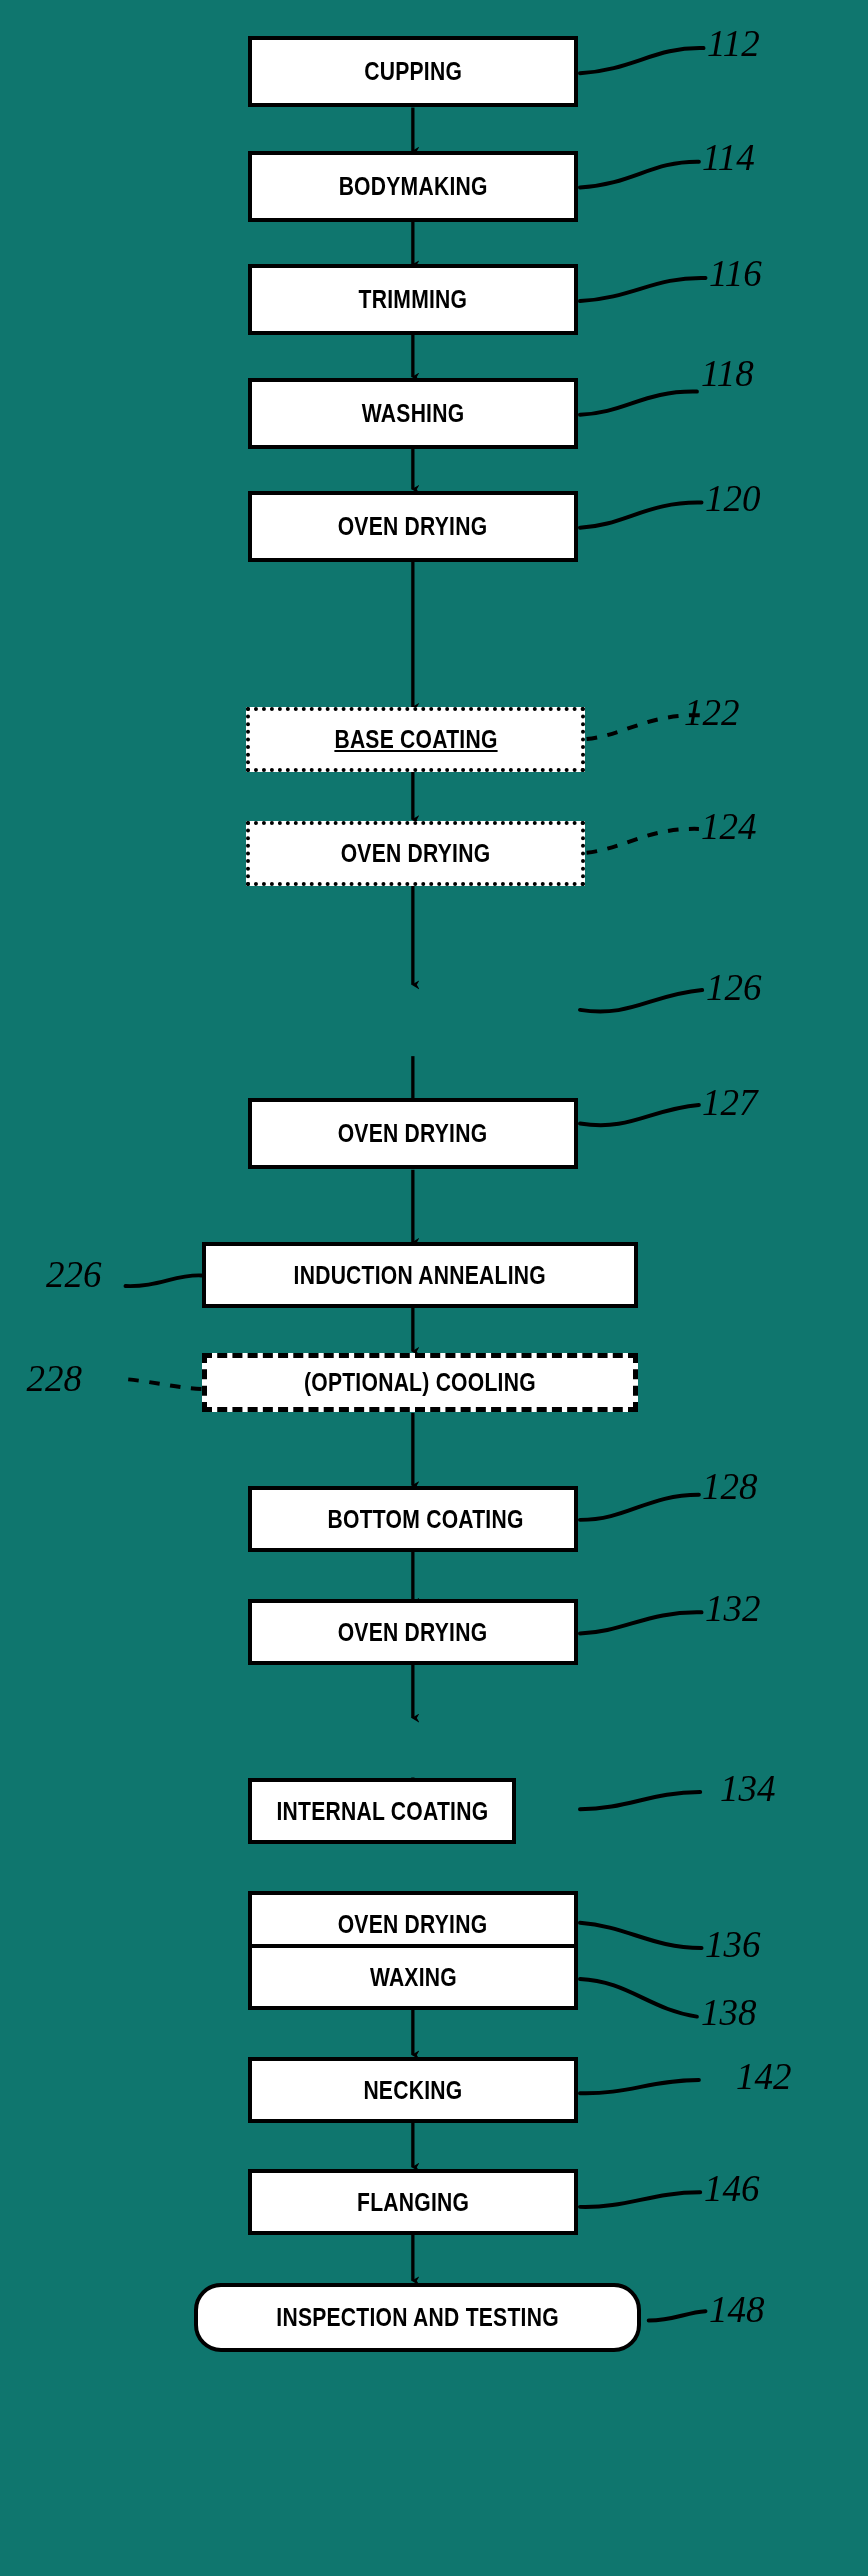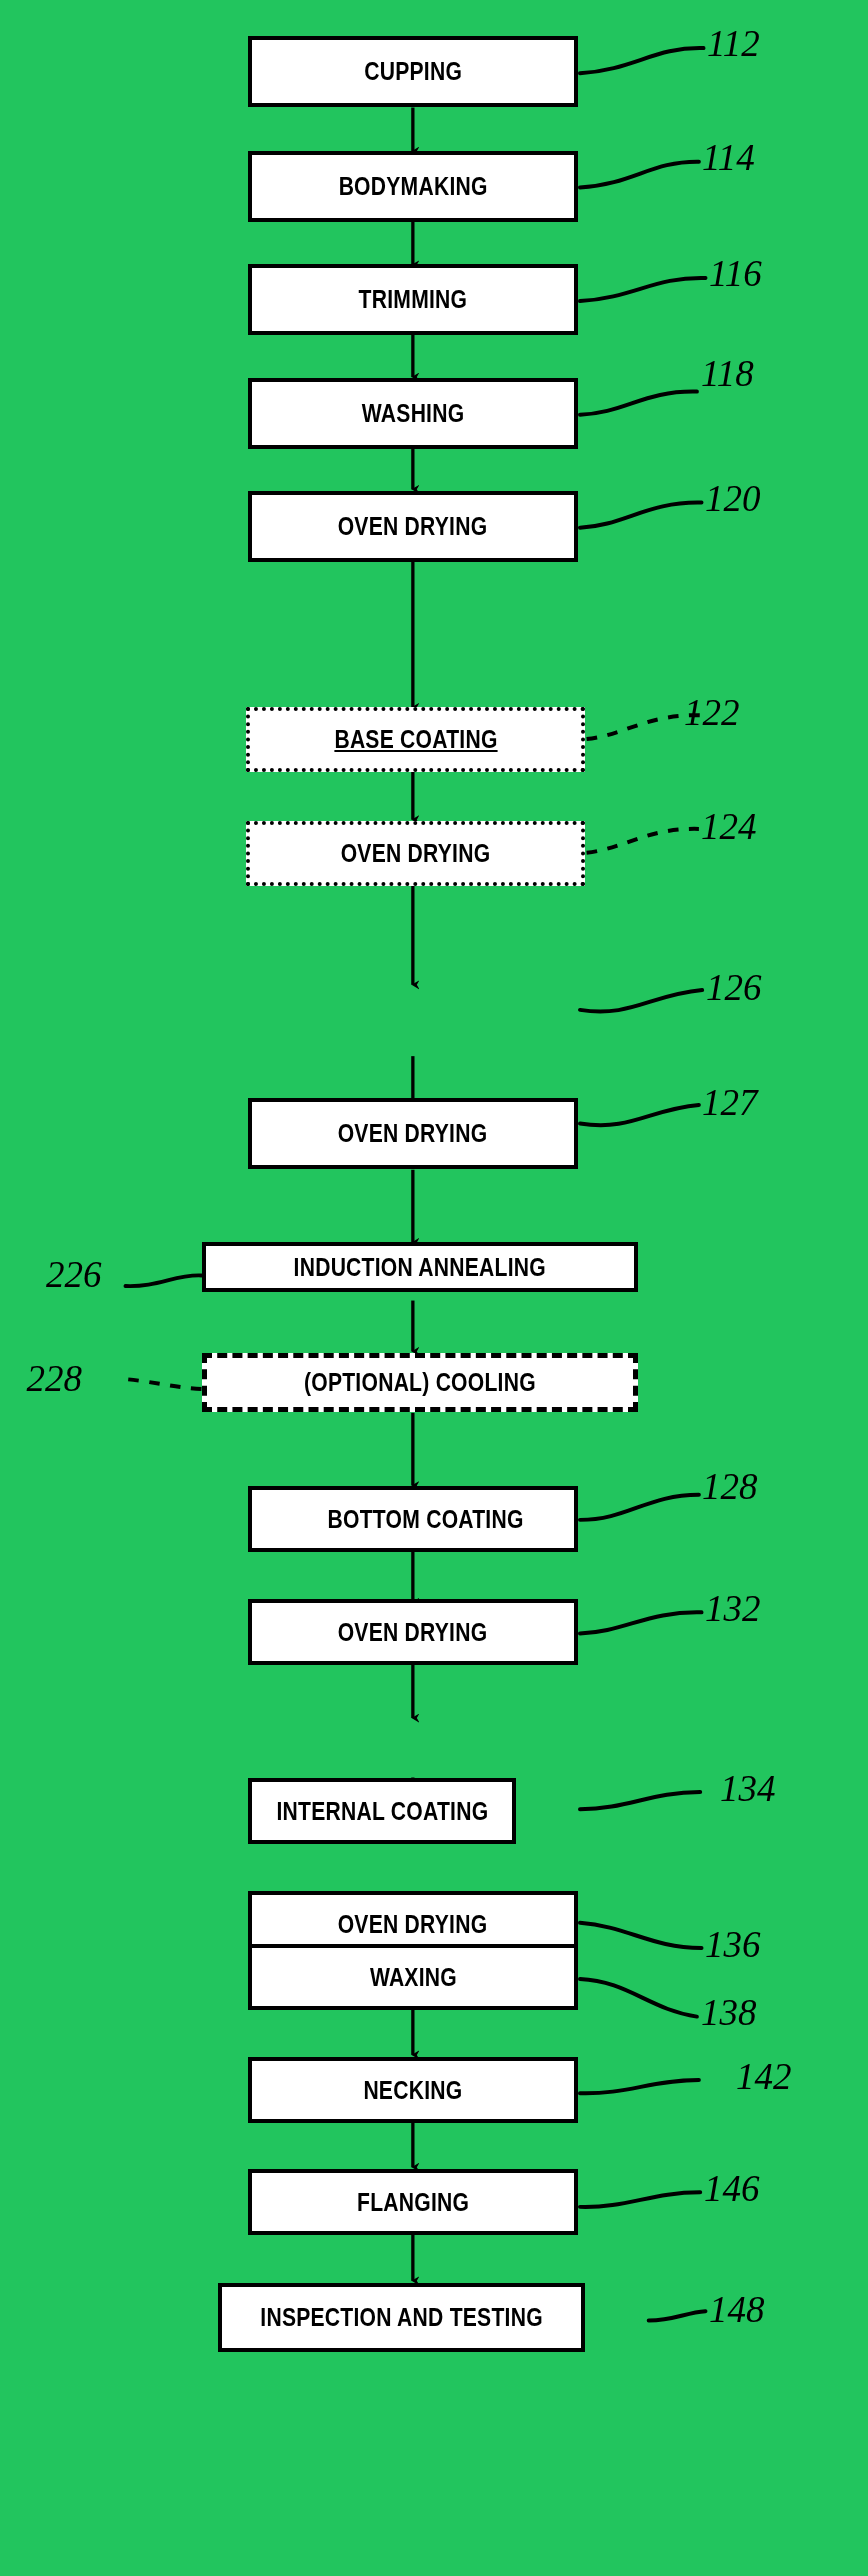--- a/index.html
+++ b/index.html
@@ -1,17 +1,17 @@
 <!DOCTYPE html>
 <html style="font-size:10.6px"><head>
 <meta charset="utf-8">
 <style>
   html,body{margin:0;padding:0;background:#ffffff;}
   body{font-family:"Liberation Sans", sans-serif;}
-  #sheet{position:relative;width:868px;height:2576px;background:#22c55e;overflow:hidden;}
+  #sheet{position:relative;width:868px;height:2576px;background:#0f766e;overflow:hidden;}
 
   .node{
     position:absolute;
     box-sizing:border-box;
     background:#fff;
     display:flex;align-items:center;justify-content:center;
     text-align:center;
   }
   .node .lbl{
     font-family:"Liberation Sans", sans-serif;
@@ -132,21 +132,21 @@
   </div>
   <div class="refnum" style="left:701px;top:808px;">124</div>
 
   <div class="refnum" style="left:706px;top:969px;">126</div>
 
   <div class="node solid" style="left:248px;top:1098px;width:330px;height:71px;">
     <span class="lbl">OVEN DRYING</span>
   </div>
   <div class="refnum" style="left:702px;top:1084px;">127</div>
 
-  <div class="node solid" style="left:202px;top:1242px;width:436px;height:50px;">
+  <div class="node solid" style="left:202px;top:1242px;width:436px;height:66px;">
     <span class="lbl">INDUCTION ANNEALING</span>
   </div>
   <div class="refnum" style="left:46px;top:1256px;">226</div>
 
   <div class="node dashed" style="left:202px;top:1353px;width:436px;height:59px;">
     <span class="lbl">(OPTIONAL) COOLING</span>
   </div>
   <div class="refnum" style="left:26.4px;top:1360px;">228</div>
 
   <div class="node solid" style="left:248px;top:1486px;width:330px;height:66px;padding-left:25px;">
@@ -177,19 +177,19 @@
   <div class="node solid" style="left:248px;top:2057px;width:330px;height:66px;">
     <span class="lbl">NECKING</span>
   </div>
   <div class="refnum" style="left:736px;top:2058px;">142</div>
 
   <div class="node solid" style="left:248px;top:2169px;width:330px;height:66px;">
     <span class="lbl">FLANGING</span>
   </div>
   <div class="refnum" style="left:704px;top:2170px;">146</div>
 
-  <div class="node solid" style="left:218px;top:2283px;width:367px;height:69px;">
+  <div class="node solid" style="left:194px;top:2283px;width:447px;height:69px;border-radius:27px;">
     <span class="lbl">INSPECTION AND TESTING</span>
   </div>
   <div class="refnum" style="left:709px;top:2291px;">148</div>
 
 </div>
 
 
 </body></html>

